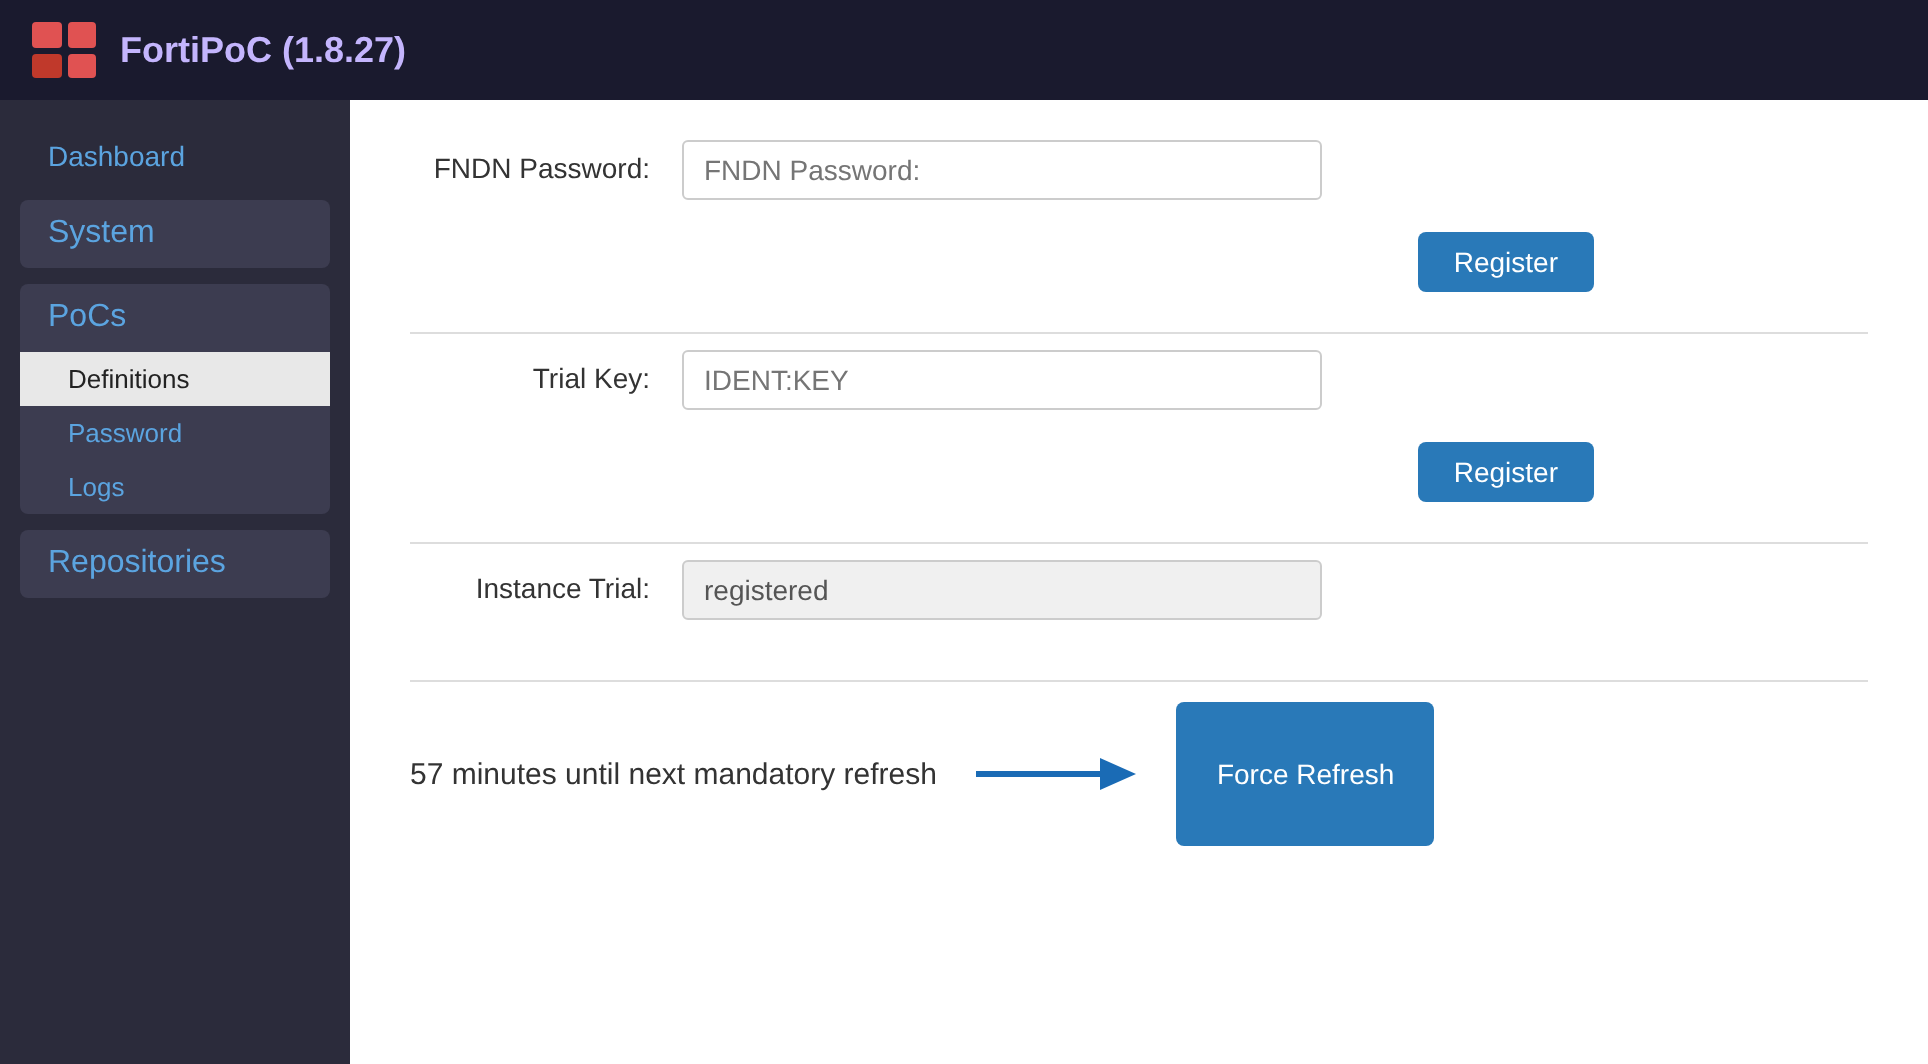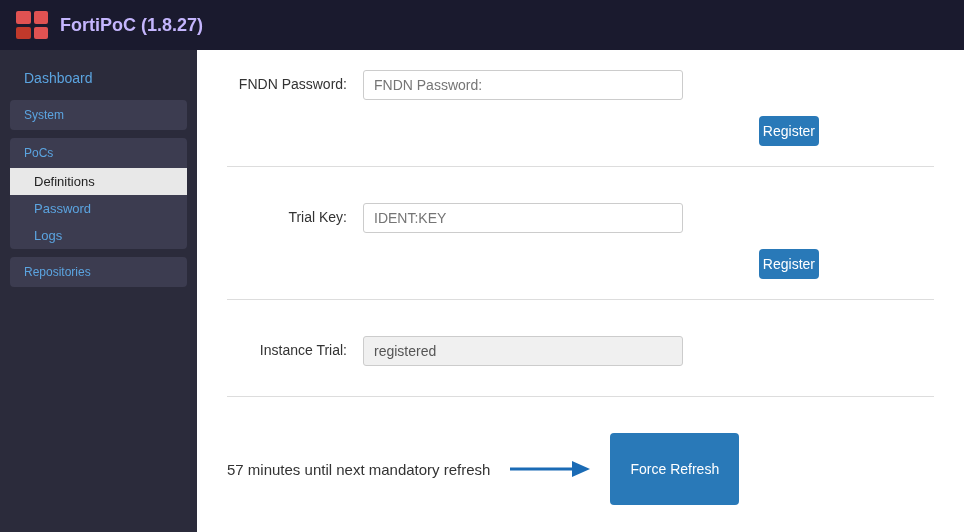--- a/index.html
+++ b/index.html
@@ -34,21 +34,21 @@
 
     
     .body {
       display: flex;
       flex: 1;
       overflow: hidden;
     }
 
     
     .sidebar {
-      width: 197px;
+      width: 175px;
       background: #2b2b3b;
       padding: 12px 10px;
       display: flex;
       flex-direction: column;
       gap: 6px;
       flex-shrink: 0;
     }
     .sidebar-item {
       padding: 8px 14px;
       border-radius: 4px;
@@ -59,21 +59,21 @@
     .sidebar-group {
       background: #3c3c50;
       border-radius: 4px;
       overflow: hidden;
       margin-bottom: 2px;
     }
     .sidebar-group-label {
       padding: 8px 14px;
       color: #5ba4e0;
       cursor: pointer;
-      font-size: 12px;
+      font-size: 16px;
     }
     .sidebar-sub {
       padding: 6px 14px 6px 24px;
       color: #5ba4e0;
       cursor: pointer;
       font-size: 13px;
     }
     .sidebar-sub.active {
       background: #e8e8e8;
       color: #222;
@@ -83,21 +83,21 @@
     .main {
       flex: 1;
       background: #ffffff;
       padding: 20px 30px;
       overflow-y: auto;
     }
 
     .form-section {
       border-bottom: 1px solid #ddd;
       padding-bottom: 20px;
-      margin-bottom: 36px;
+      margin-bottom: 8px;
     }
 
     .form-row {
       display: flex;
       align-items: flex-start;
       gap: 16px;
       margin-bottom: 10px;
     }
     .form-label {
       width: 120px;
@@ -120,21 +120,21 @@
     .form-input.readonly {
       background: #f0f0f0;
       color: #555;
     }
 
     .btn-register {
       background: #2979b8;
       color: white;
       border: none;
       border-radius: 4px;
-      padding: 7px 4px;
+      padding: 7px 18px;
       font-size: 14px;
       cursor: pointer;
       margin-top: 6px;
     }
 
     .refresh-row {
       display: flex;
       align-items: center;
       gap: 20px;
       margin-top: 10px;

